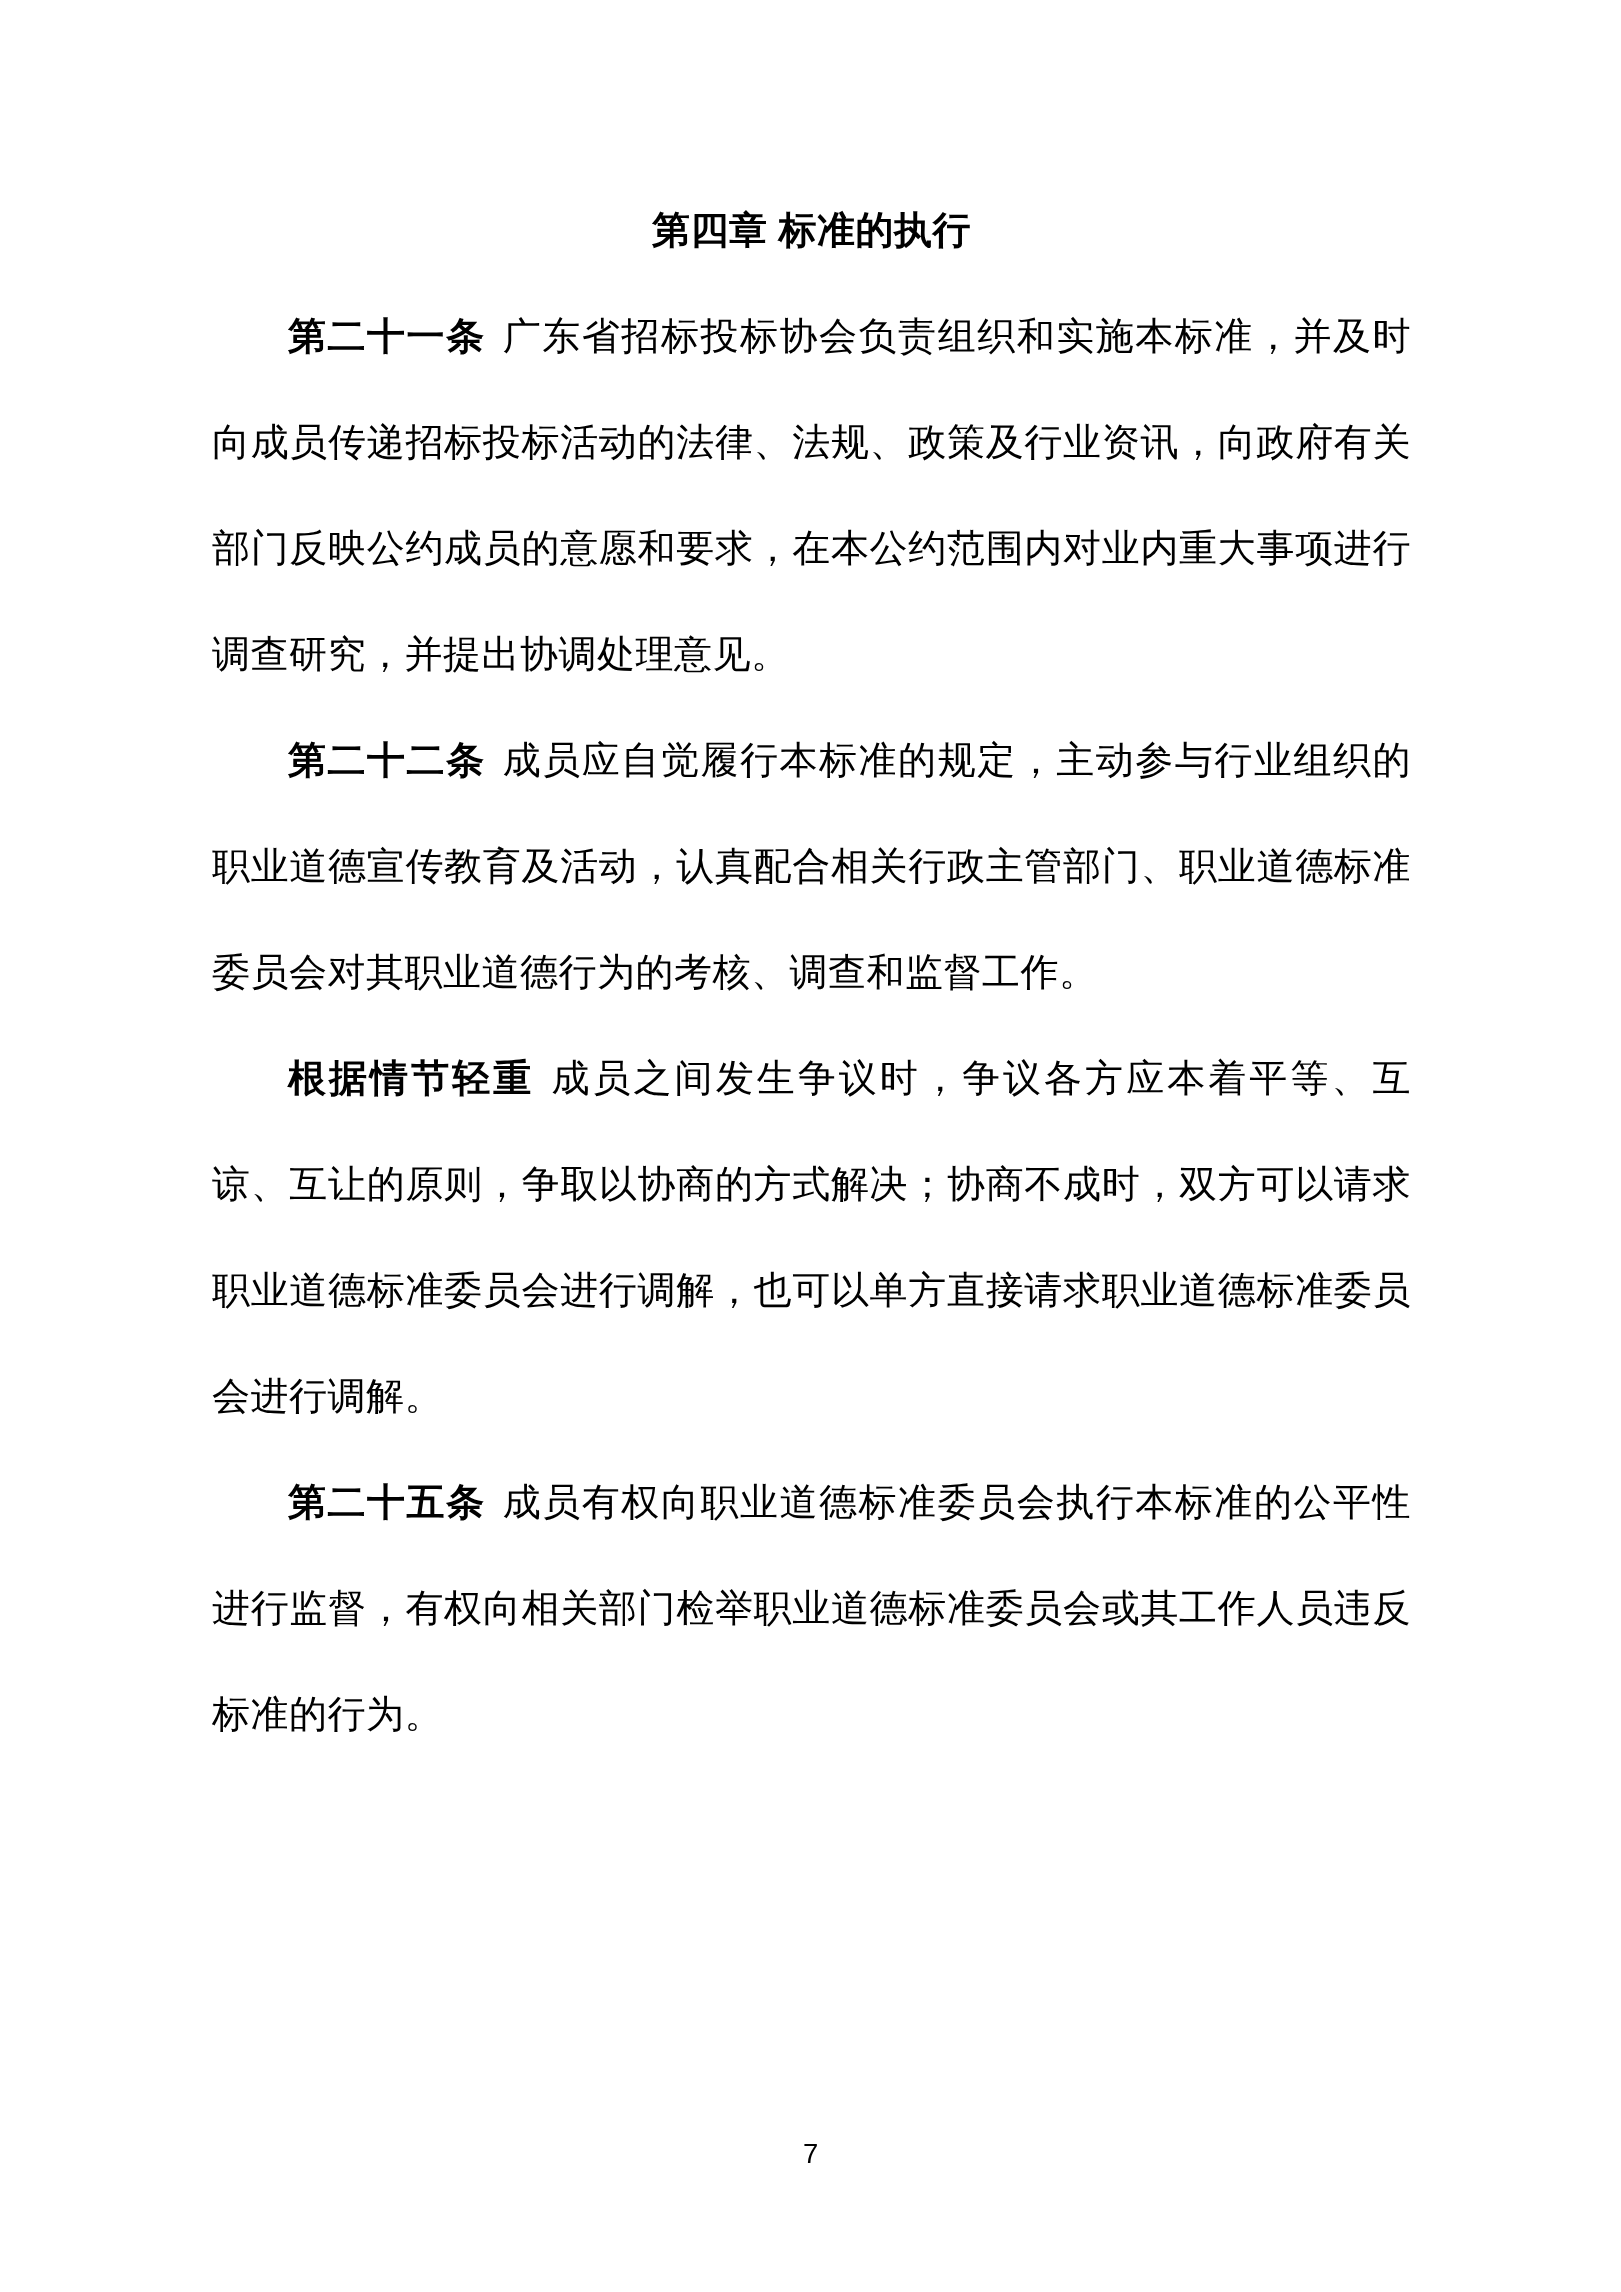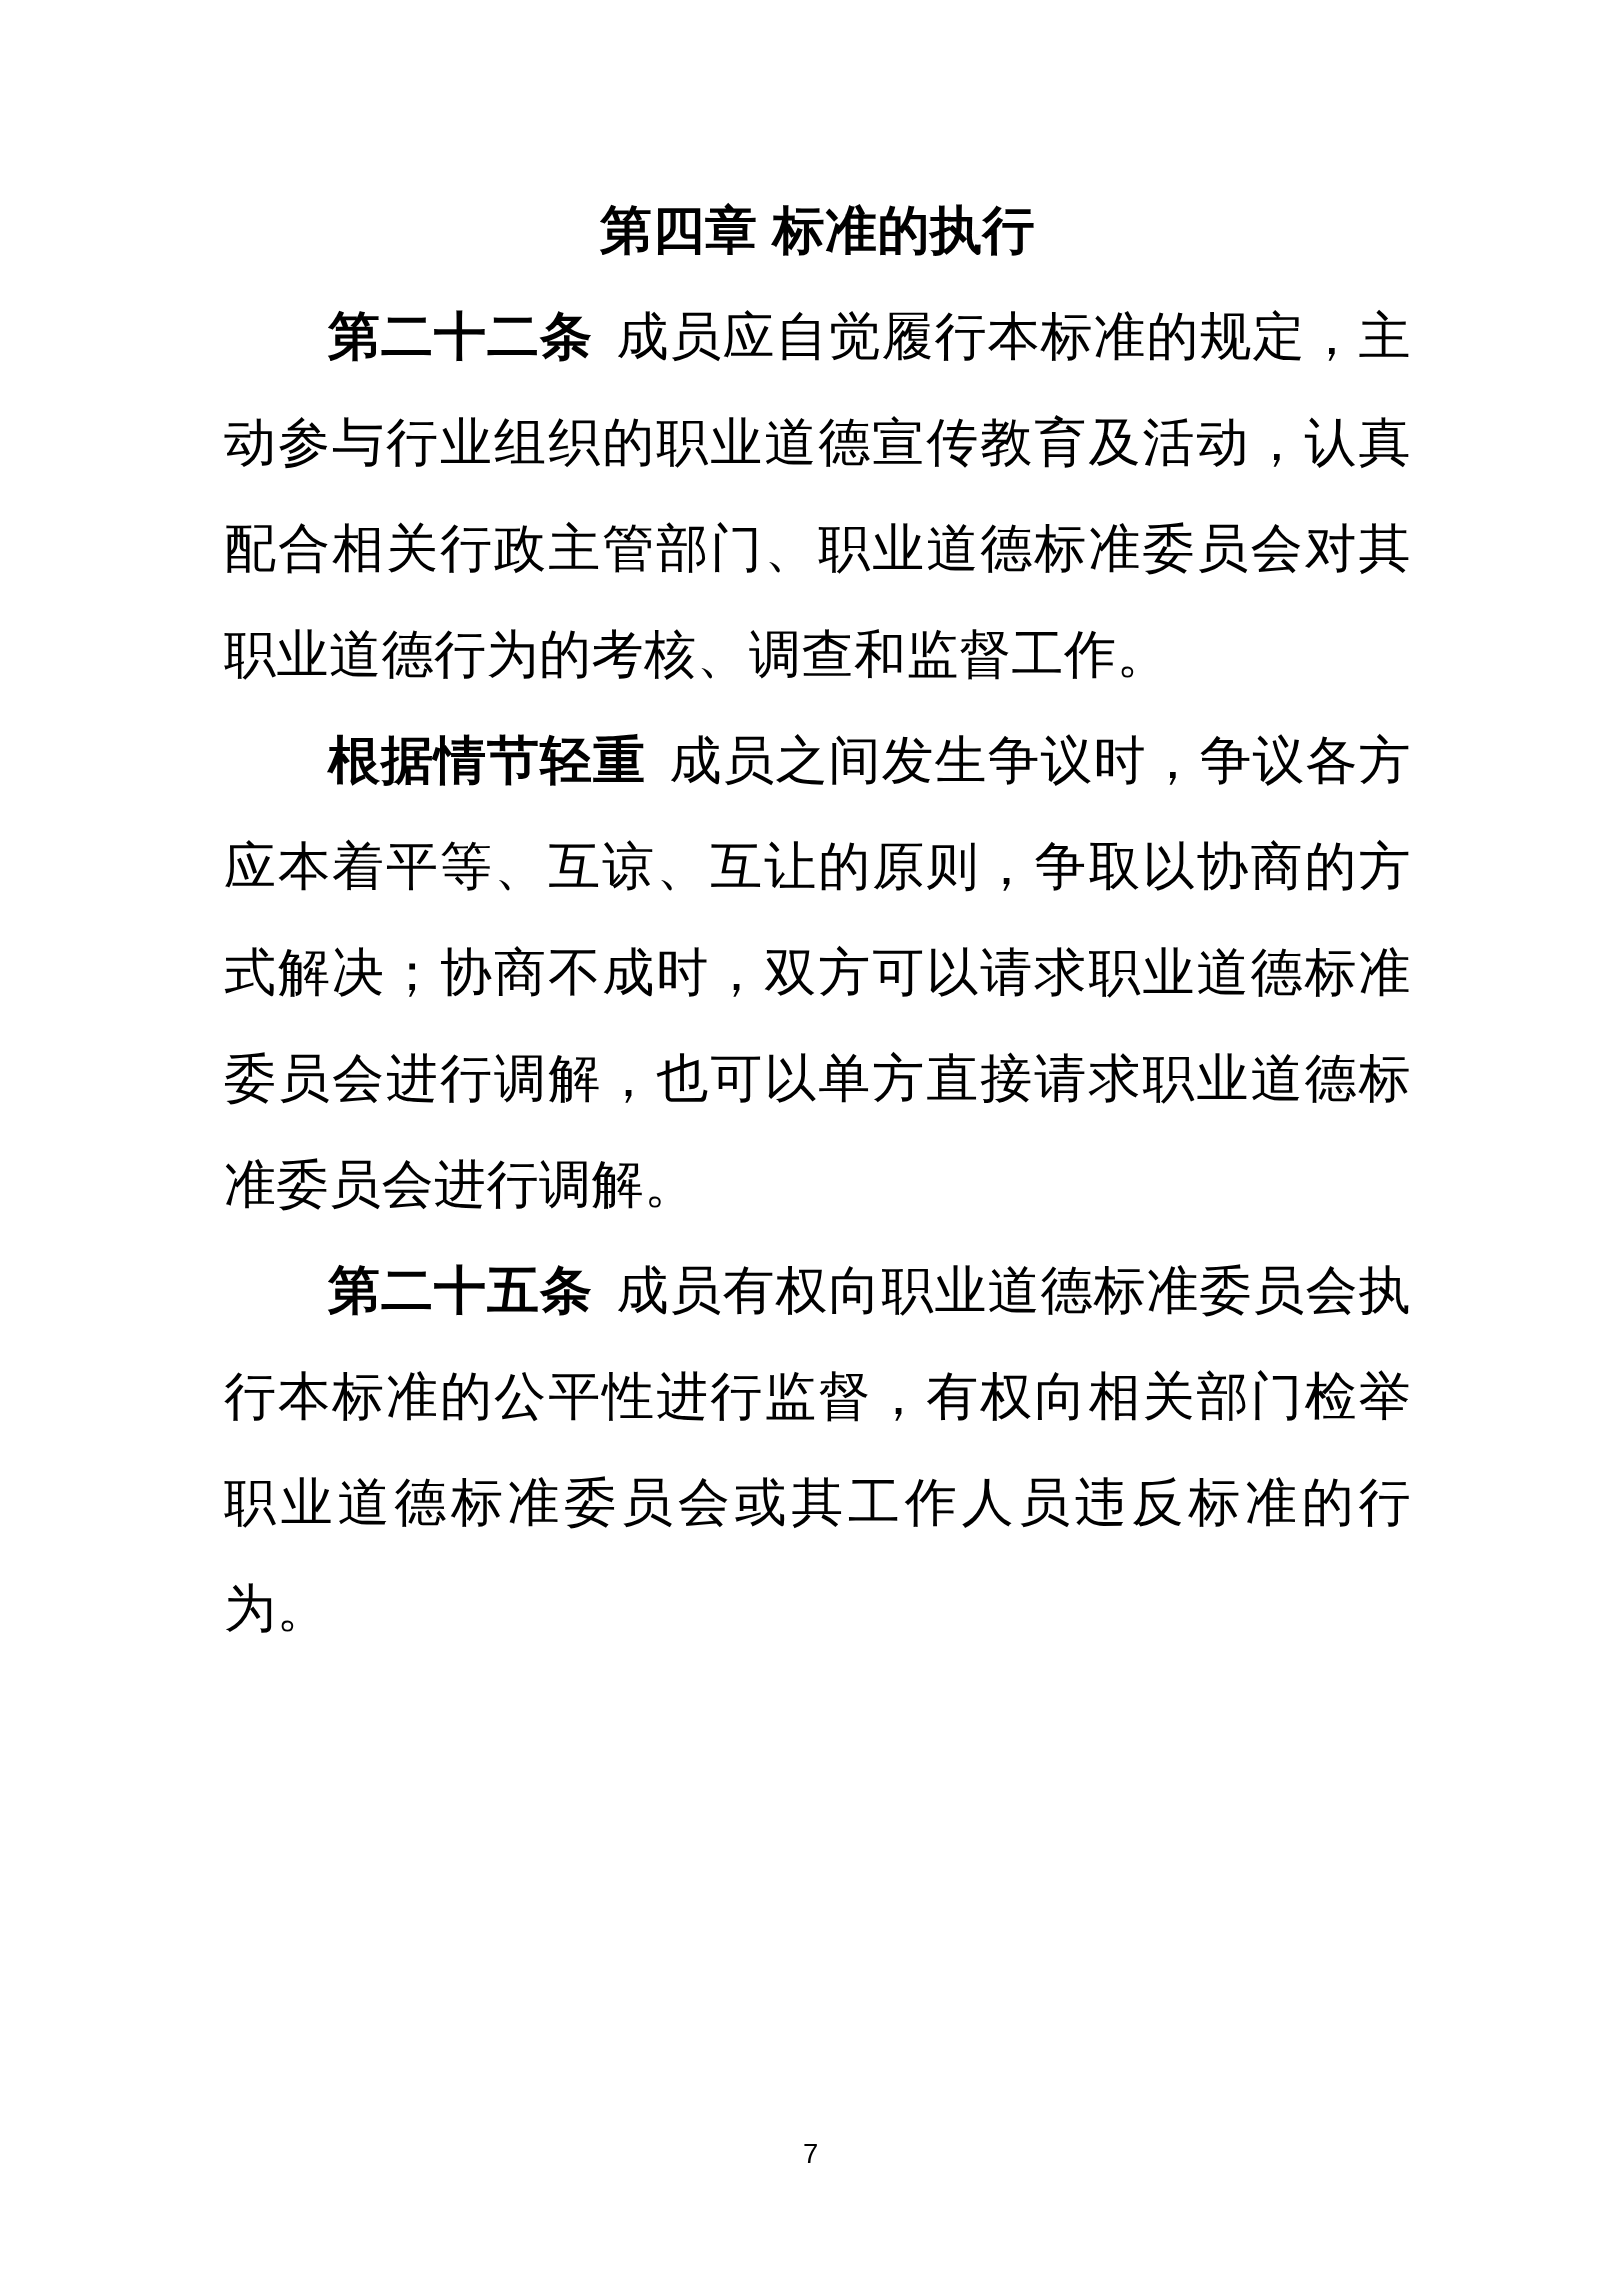--- a/index.html
+++ b/index.html
@@ -11,24 +11,24 @@
     position: relative;
     width: 1621px;
     height: 2293px;
     background: #ffffff;
     color: #000000;
     font-family: "Liberation Sans", "DejaVu Sans", sans-serif;
     overflow: hidden;
   }
   .content {
     position: absolute;
-    left: 224px;
+    left: 212px;
     right: 210px;
     top: 177px;
-    font-size: 52px;
+    font-size: 38px;
     line-height: 106px;
     letter-spacing: 0.5px;
   }
   .chapter-title {
     text-align: center;
     font-weight: bold;
     white-space: pre;
     margin: 0;
   }
   .article {
@@ -52,20 +52,23 @@
   }
 </style>
 </head>
 <body>
 
 <div class="page">
   <div class="content">
 
     <p class="chapter-title">第四章 标准的执行</p>
 
+    <p class="article">
+      <span class="article-num">第二十一条</span><span>广东省招标投标协会负责组织和实施本标准，并及时向成员传递招标投标活动的法律、法规、政策及行业资讯，向政府有关部门反映公约成员的意愿和要求，在本公约范围内对业内重大事项进行调查研究，并提出协调处理意见。</span>
+    </p>
 
     <p class="article">
       <span class="article-num">第二十二条</span><span>成员应自觉履行本标准的规定，主动参与行业组织的职业道德宣传教育及活动，认真配合相关行政主管部门、职业道德标准委员会对其职业道德行为的考核、调查和监督工作。</span>
     </p>
 
     <p class="article">
       <span class="article-num">根据情节轻重</span><span>成员之间发生争议时，争议各方应本着平等、互谅、互让的原则，争取以协商的方式解决；协商不成时，双方可以请求职业道德标准委员会进行调解，也可以单方直接请求职业道德标准委员会进行调解。</span>
     </p>
 
     <p class="article">

